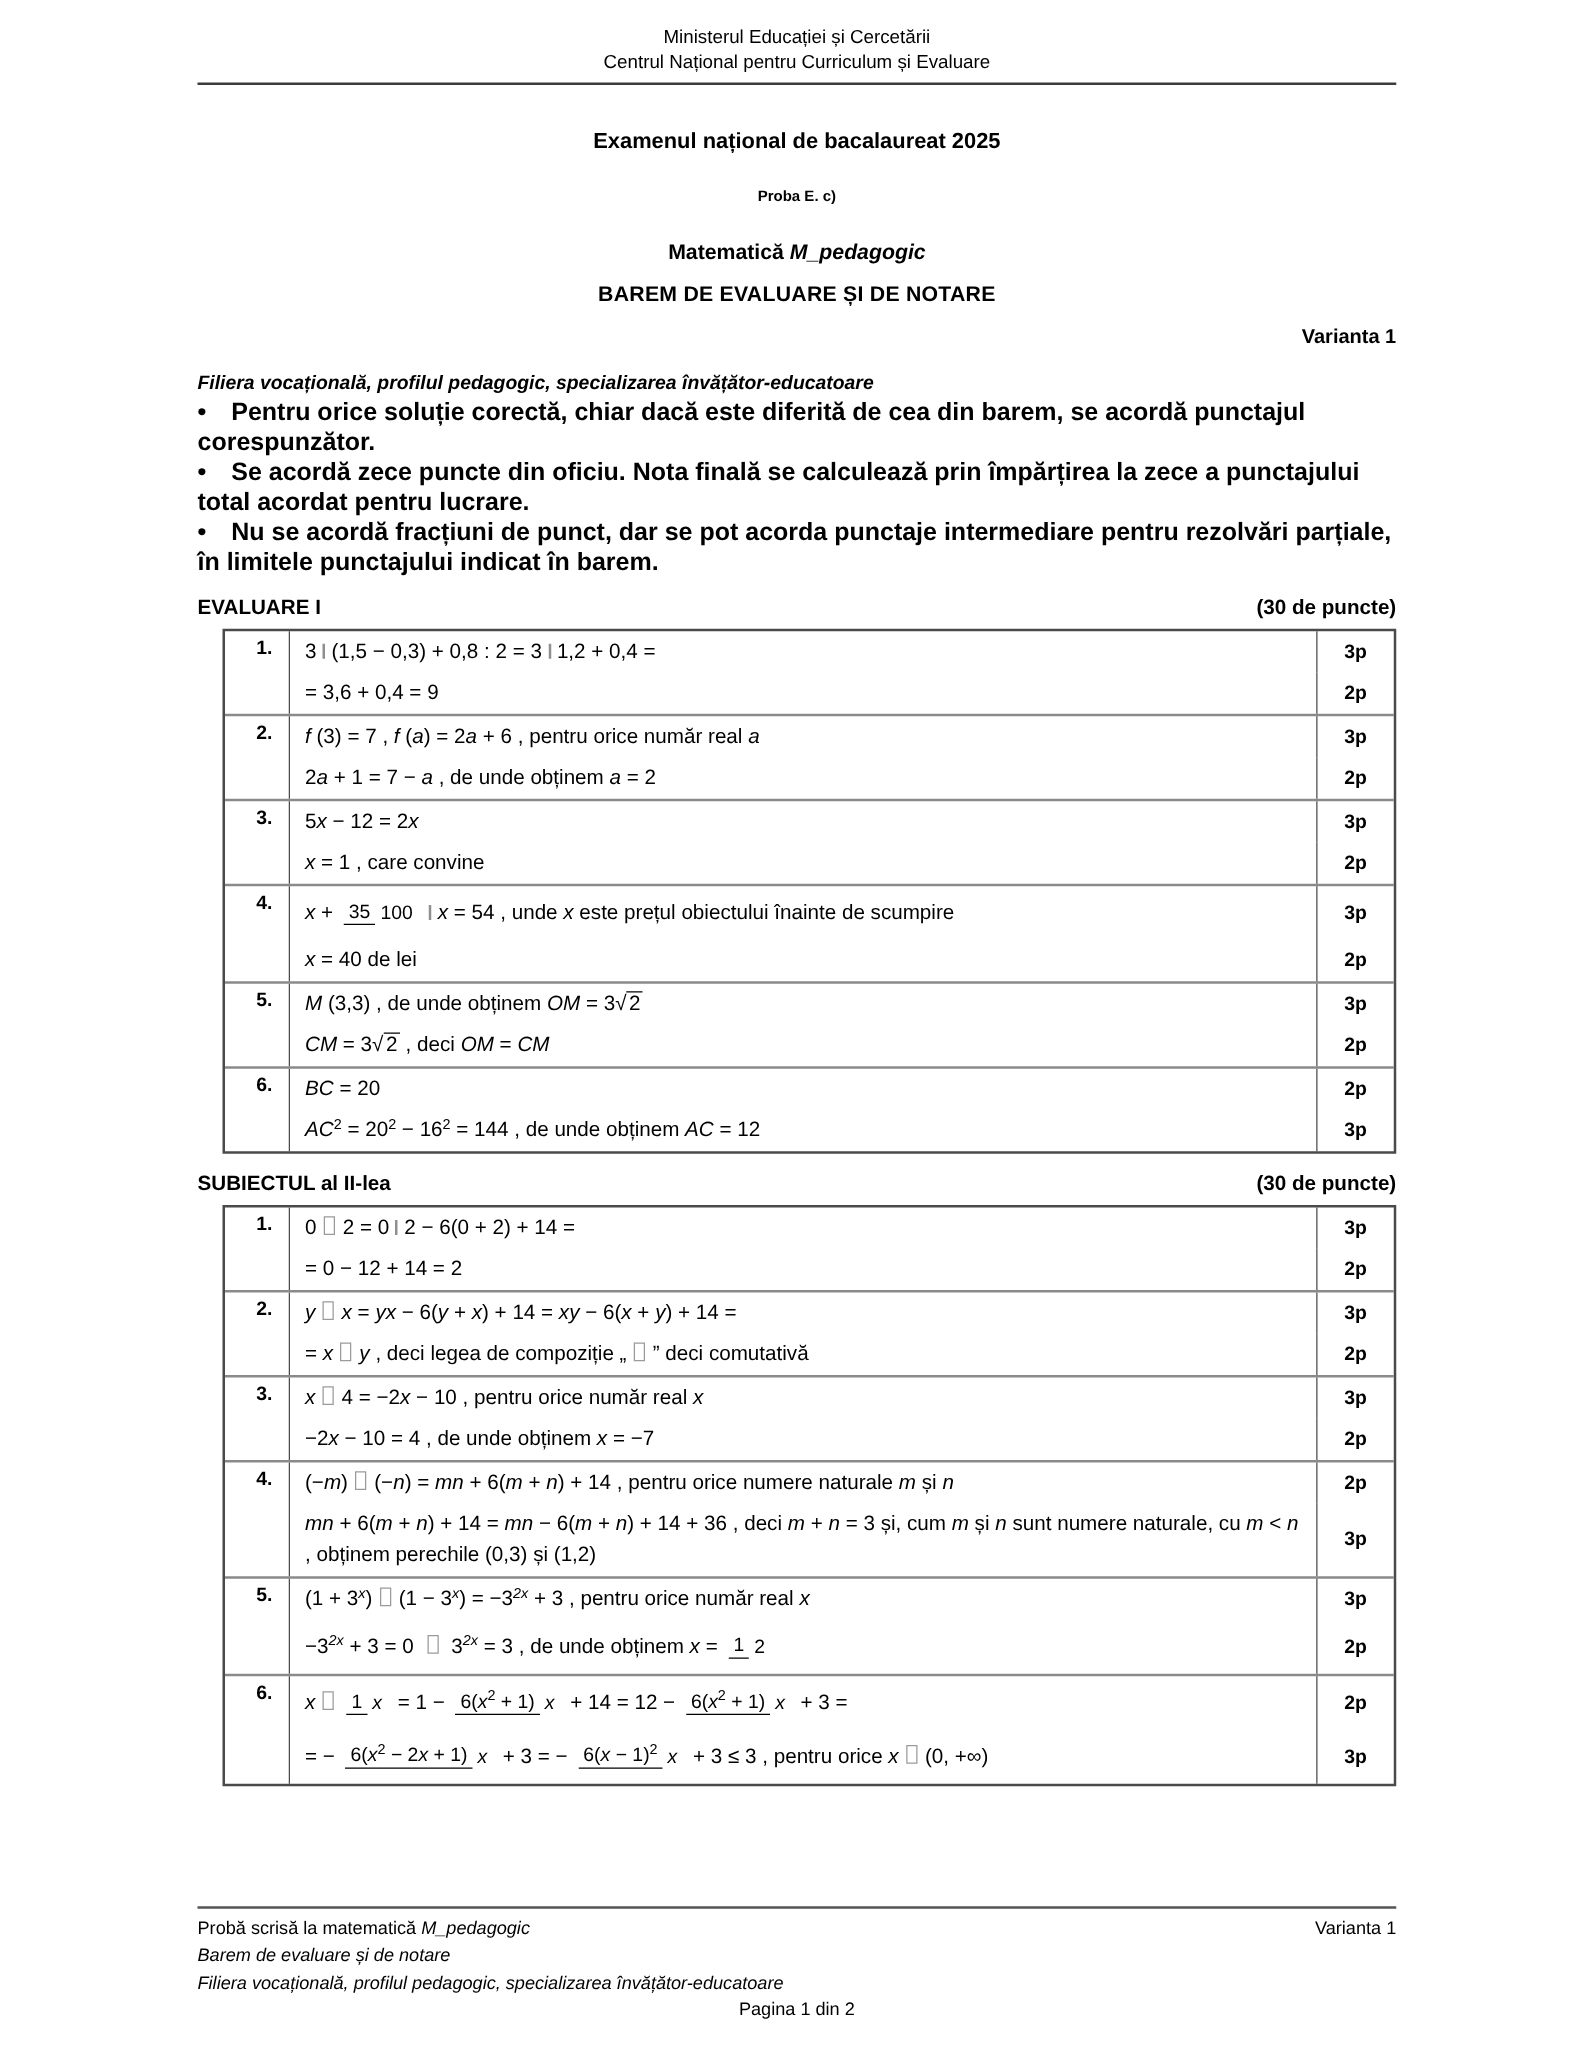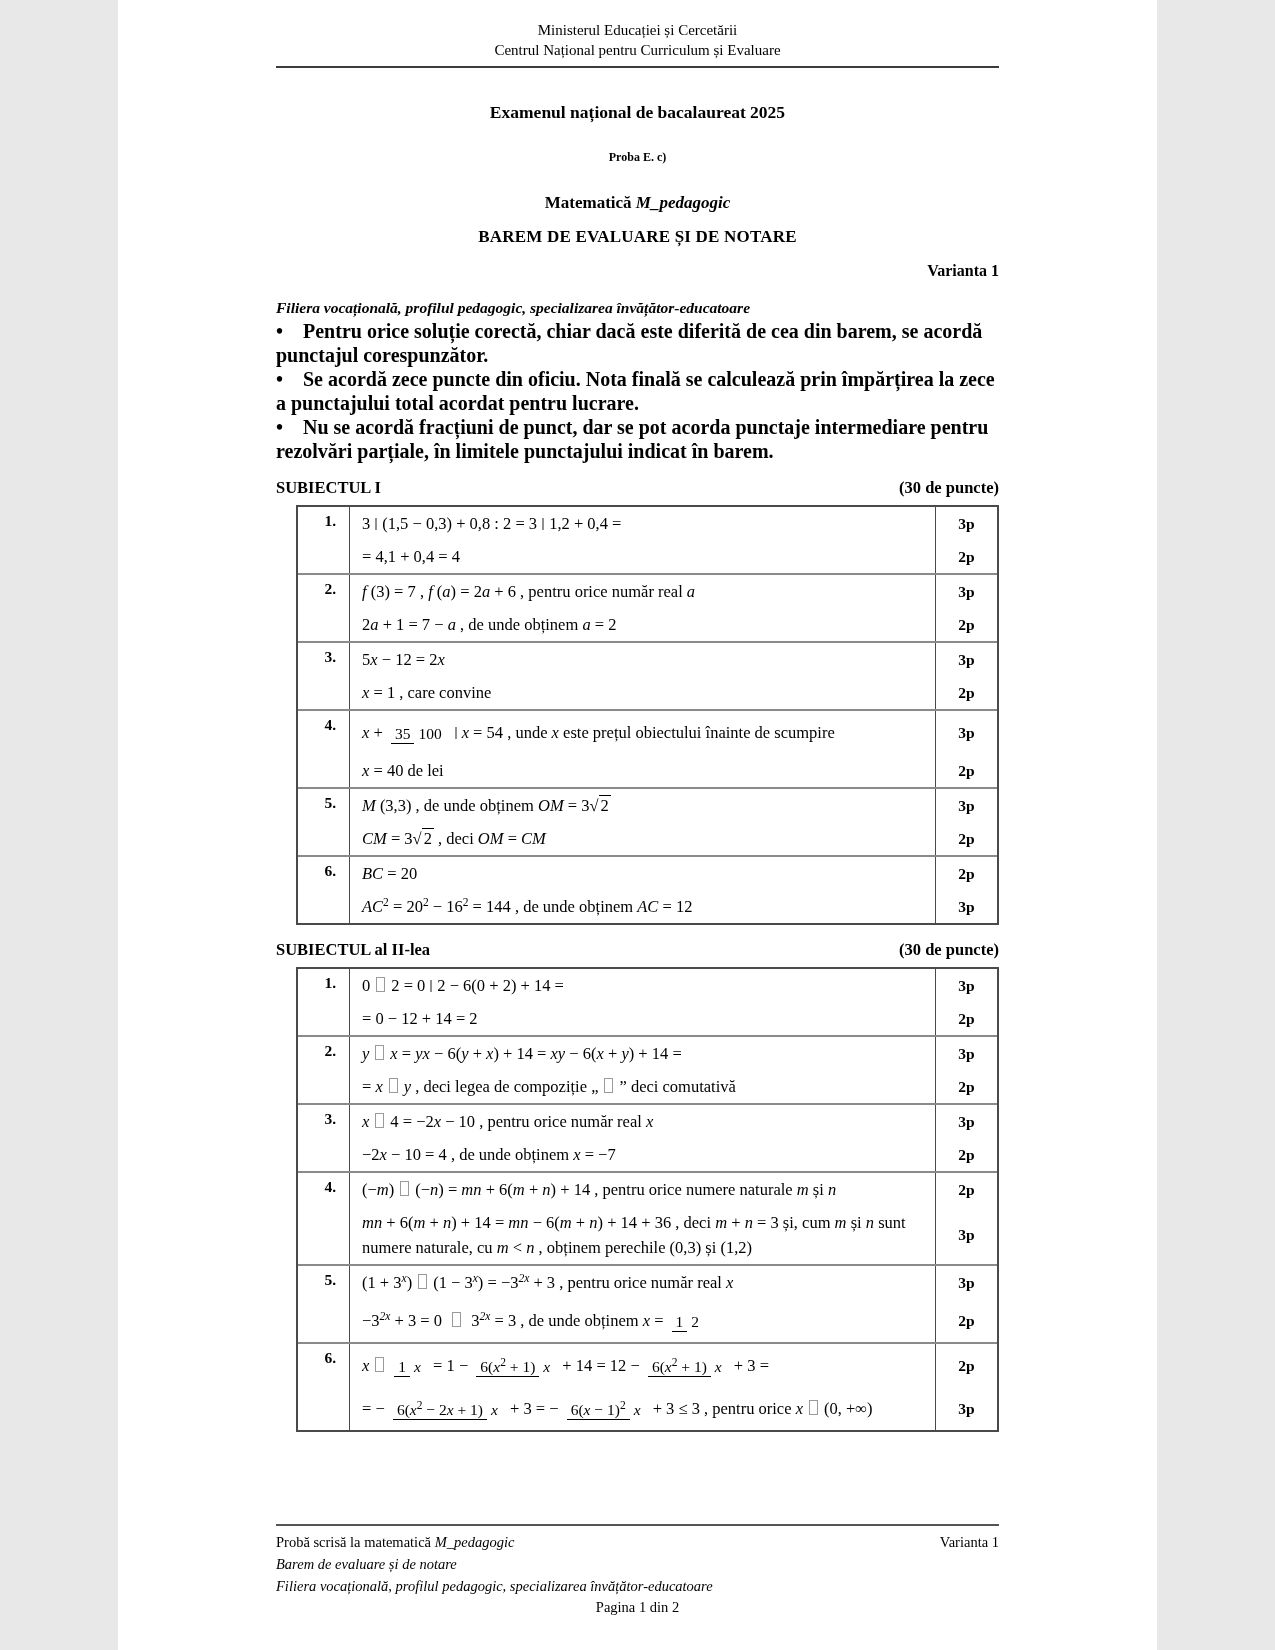--- a/index.html
+++ b/index.html
@@ -1,19 +1,19 @@
 <!DOCTYPE html>
 <html lang="ro"><head>
 <meta charset="utf-8">
 <style>
   html,body{margin:0;padding:0;background:#e8e8e8;}
   .page{
-    position:relative;box-sizing:border-box;width:1039px;height:1650px;margin:0 auto;
+    position:relative;box-sizing:border-box;width:1275px;height:1650px;margin:0 auto;
     background:#ffffff;color:#000;
-    font-family:Liberation Serif, serif;
+    font-family:Liberation Sans, sans-serif;
     padding:20px 158px 34px 158px;
     display:flex;flex-direction:column;overflow:hidden;
   }
   
   .hdr{text-align:center;font-size:15px;line-height:20px;}
   .hdr-rule{border:0;border-top:2px solid #3c3c3c;margin:6px 0 0 0;}
   
   .t-exam{margin-top:34px;text-align:center;font-weight:bold;font-size:17.5px;}
   .t-proba{margin-top:27px;text-align:center;font-weight:bold;font-size:12px;}
   .t-subj{margin-top:28px;text-align:center;font-weight:bold;font-size:17px;}
@@ -74,29 +74,29 @@
   <div class="t-subj"><span>Matematică</span>&nbsp;<span class="it">M_pedagogic</span></div>
   <div class="t-barem">BAREM DE EVALUARE ȘI DE NOTARE</div>
   <div class="t-variant">Varianta 1</div>
 
   <div class="filiera">Filiera vocațională, profilul pedagogic, specializarea învățător-educatoare</div>
   <div class="b-item"><span class="b-mark">•</span><span>Pentru orice soluție corectă, chiar dacă este diferită de cea din barem, se acordă punctajul corespunzător.</span></div>
   <div class="b-item"><span class="b-mark">•</span><span>Se acordă zece puncte din oficiu. Nota finală se calculează prin împărțirea la zece a punctajului total acordat pentru lucrare.</span></div>
   <div class="b-item"><span class="b-mark">•</span><span>Nu se acordă fracțiuni de punct, dar se pot acorda punctaje intermediare pentru rezolvări parțiale, în limitele punctajului indicat în barem.</span></div>
 
   <div class="sec">
-    <span>SUBIECTUL I</span>
+    <span>EVALUARE I</span>
     <span>(30 de puncte)</span>
   </div>
   <div class="stable">
       <div class="trow">
         <div class="cell-num">1.</div>
         <div class="cell-line"><span>3</span><span class="mtick"></span><span>(1,5 − 0,3) + 0,8 : 2 = 3</span><span class="mtick"></span><span>1,2 + 0,4 =</span></div>
         <div class="cell-pt">3p</div>
-        <div class="cell-line"><span>= 4,1 + 0,4 = 4</span></div>
+        <div class="cell-line"><span>= 3,6 + 0,4 = 9</span></div>
         <div class="cell-pt">2p</div>
       </div>
       <div class="trow">
         <div class="cell-num">2.</div>
         <div class="cell-line"><span class="mi">f</span><span> (3) = 7 ,  </span><span class="mi">f</span><span> (</span><span class="mi">a</span><span>) = 2</span><span class="mi">a</span><span> + 6 , pentru orice număr real </span><span class="mi">a</span></div>
         <div class="cell-pt">3p</div>
         <div class="cell-line"><span>2</span><span class="mi">a</span><span> + 1 = 7 − </span><span class="mi">a</span><span> , de unde obținem </span><span class="mi">a</span><span> = 2</span></div>
         <div class="cell-pt">2p</div>
       </div>
       <div class="trow">

